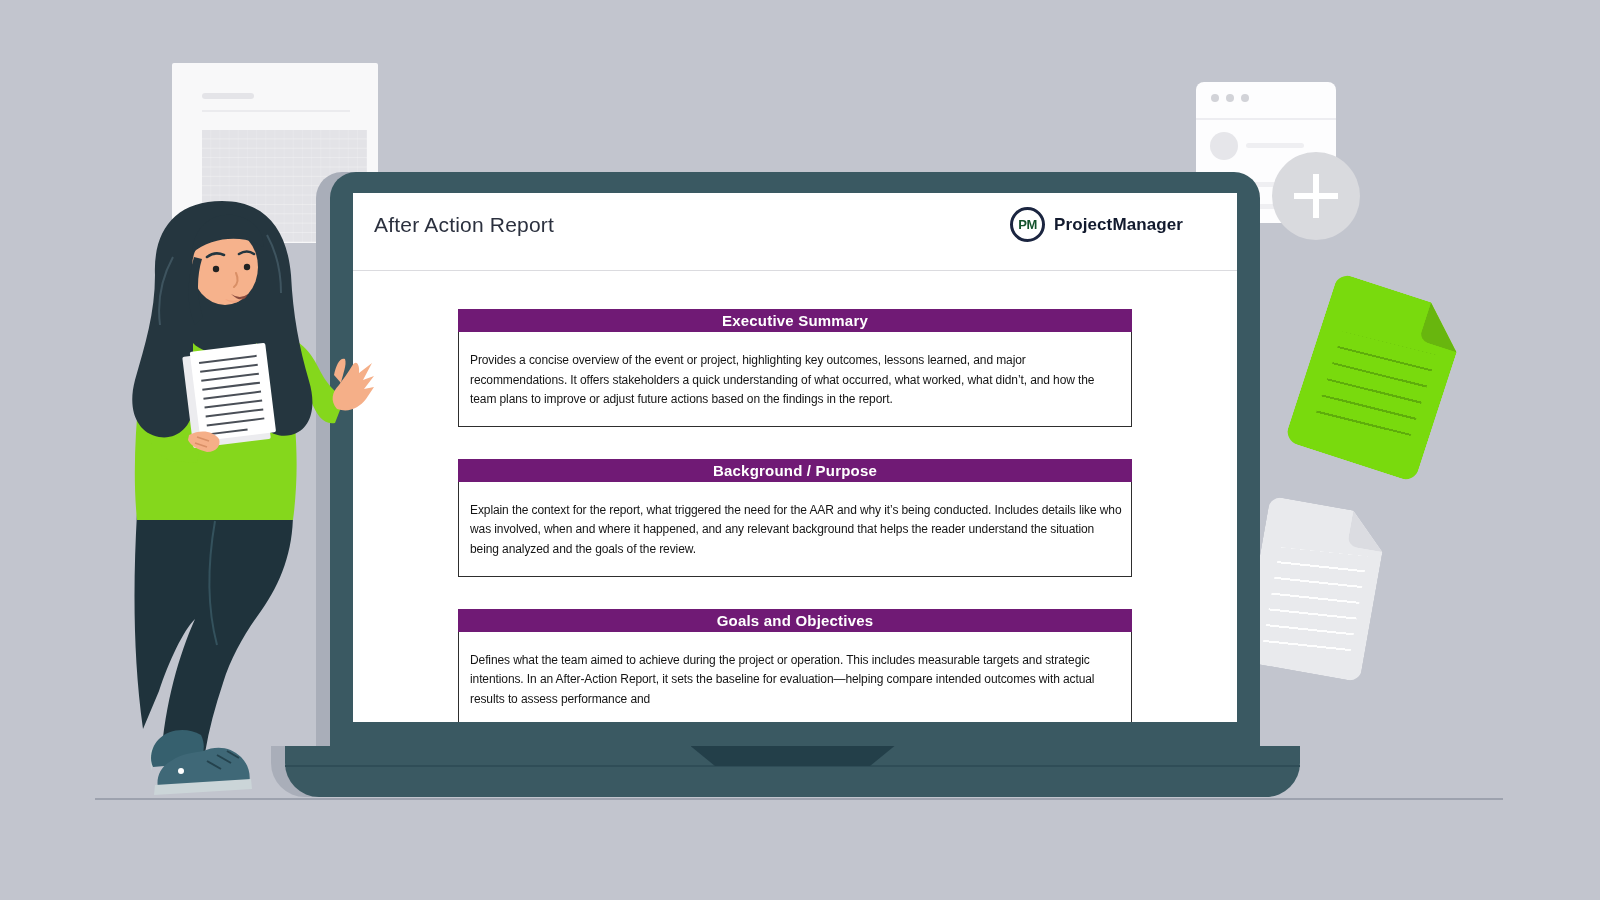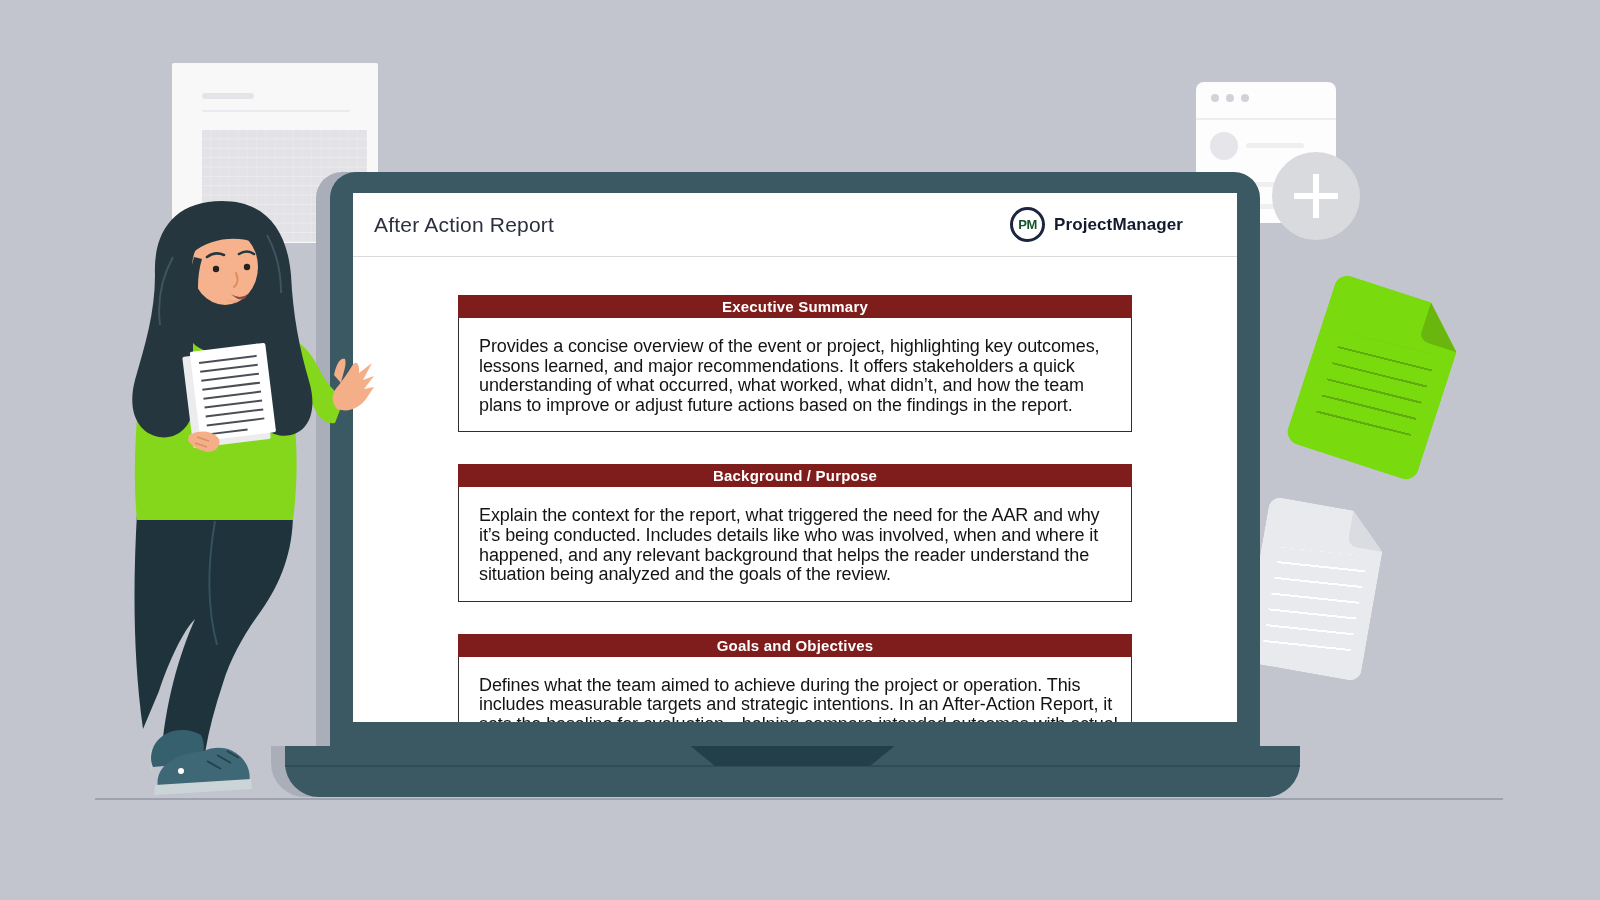--- a/index.html
+++ b/index.html
@@ -51,33 +51,33 @@
     border-radius:26px 26px 0 0;box-shadow:-14px 0 0 #a9aeb9;}
   .screen-white{position:absolute;left:23px;top:21px;width:884px;height:529px;background:#ffffff;overflow:hidden;}
   .laptop-base{position:absolute;left:285px;top:746px;width:1015px;height:51px;background:#3a5962;
     border-radius:0 0 34px 34px;box-shadow:-14px 0 0 #a9aeb9;}
   .laptop-base::after{content:"";position:absolute;left:0;right:0;top:19px;height:2px;background:#2f4d57;}
   .trackpad-notch{position:absolute;left:50%;top:0;transform:translateX(-50%);width:204px;height:20px;
     background:#233f49;clip-path:polygon(0 0,100% 0,88% 100%,12% 100%);z-index:2;}
 
   
   .doc-header{height:63px;border-bottom:1px solid #dbdbdf;display:flex;align-items:center;justify-content:space-between;
-    padding:0 54px 0 21px;}
+    padding:0 54px 14px 21px;}
   .doc-title{font-size:21px;color:#2b303e;letter-spacing:.2px;}
   .brand{display:flex;align-items:center;gap:9px;}
   .pm-circle{width:29px;height:29px;border:3px solid #1b2540;border-radius:50%;display:flex;align-items:center;justify-content:center;
     font-weight:bold;font-size:13px;color:#14532d;letter-spacing:-0.5px;}
   .brand-name{font-weight:bold;font-size:17px;color:#121a2e;letter-spacing:.1px;}
 
   .sections{width:674px;margin:0 auto;}
   .section{margin-top:32px;}
   .section:first-child{margin-top:38px;}
-  .sec-bar{background:#7f1d1d;color:#ffffff;font-weight:bold;font-size:15px;line-height:23px;height:23px;text-align:center;
+  .sec-bar{background:#701a75;color:#ffffff;font-weight:bold;font-size:15px;line-height:23px;height:23px;text-align:center;
     letter-spacing:.2px;}
-  .sec-body{border:1px solid #2e2e2e;border-top:none;padding:19px 8px 16px 20px;font-size:18px;line-height:19.6px;
+  .sec-body{border:1px solid #2e2e2e;border-top:none;padding:19px 8px 16px 11px;font-size:12px;line-height:19.6px;
     color:#141414;letter-spacing:-0.1px;}
 
   
   .woman{position:absolute;left:55px;top:195px;width:330px;height:615px;z-index:5;}
 </style>
 </head>
 <body>
 
 <div class="scene">
 

